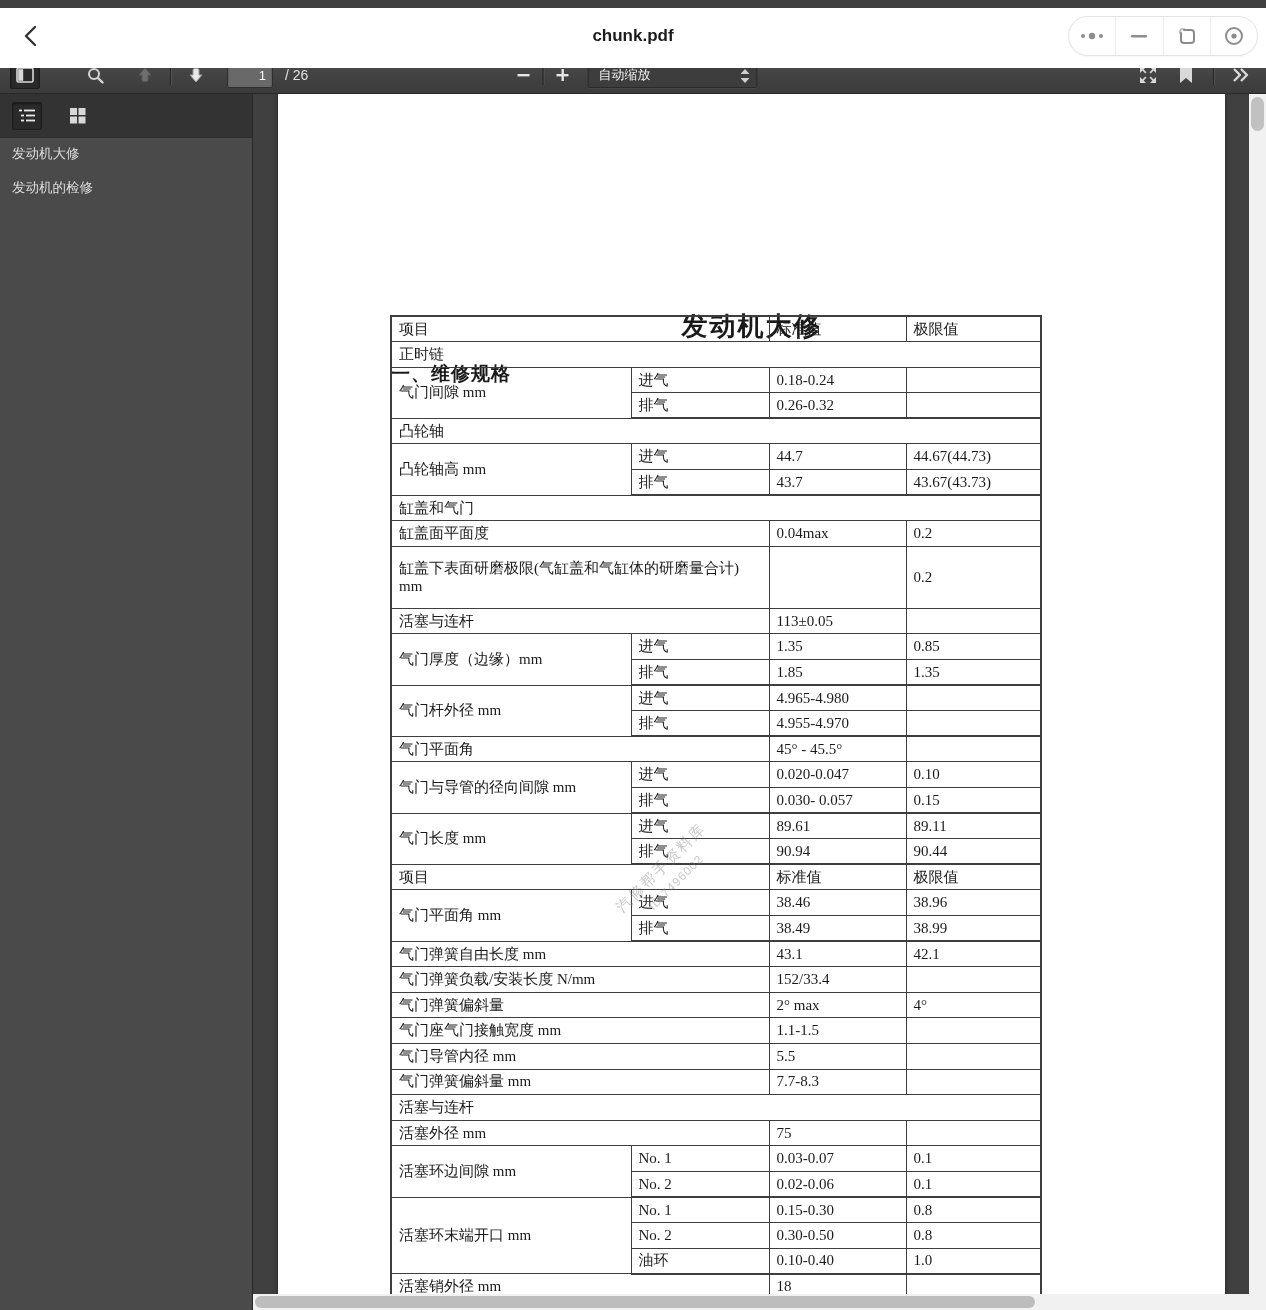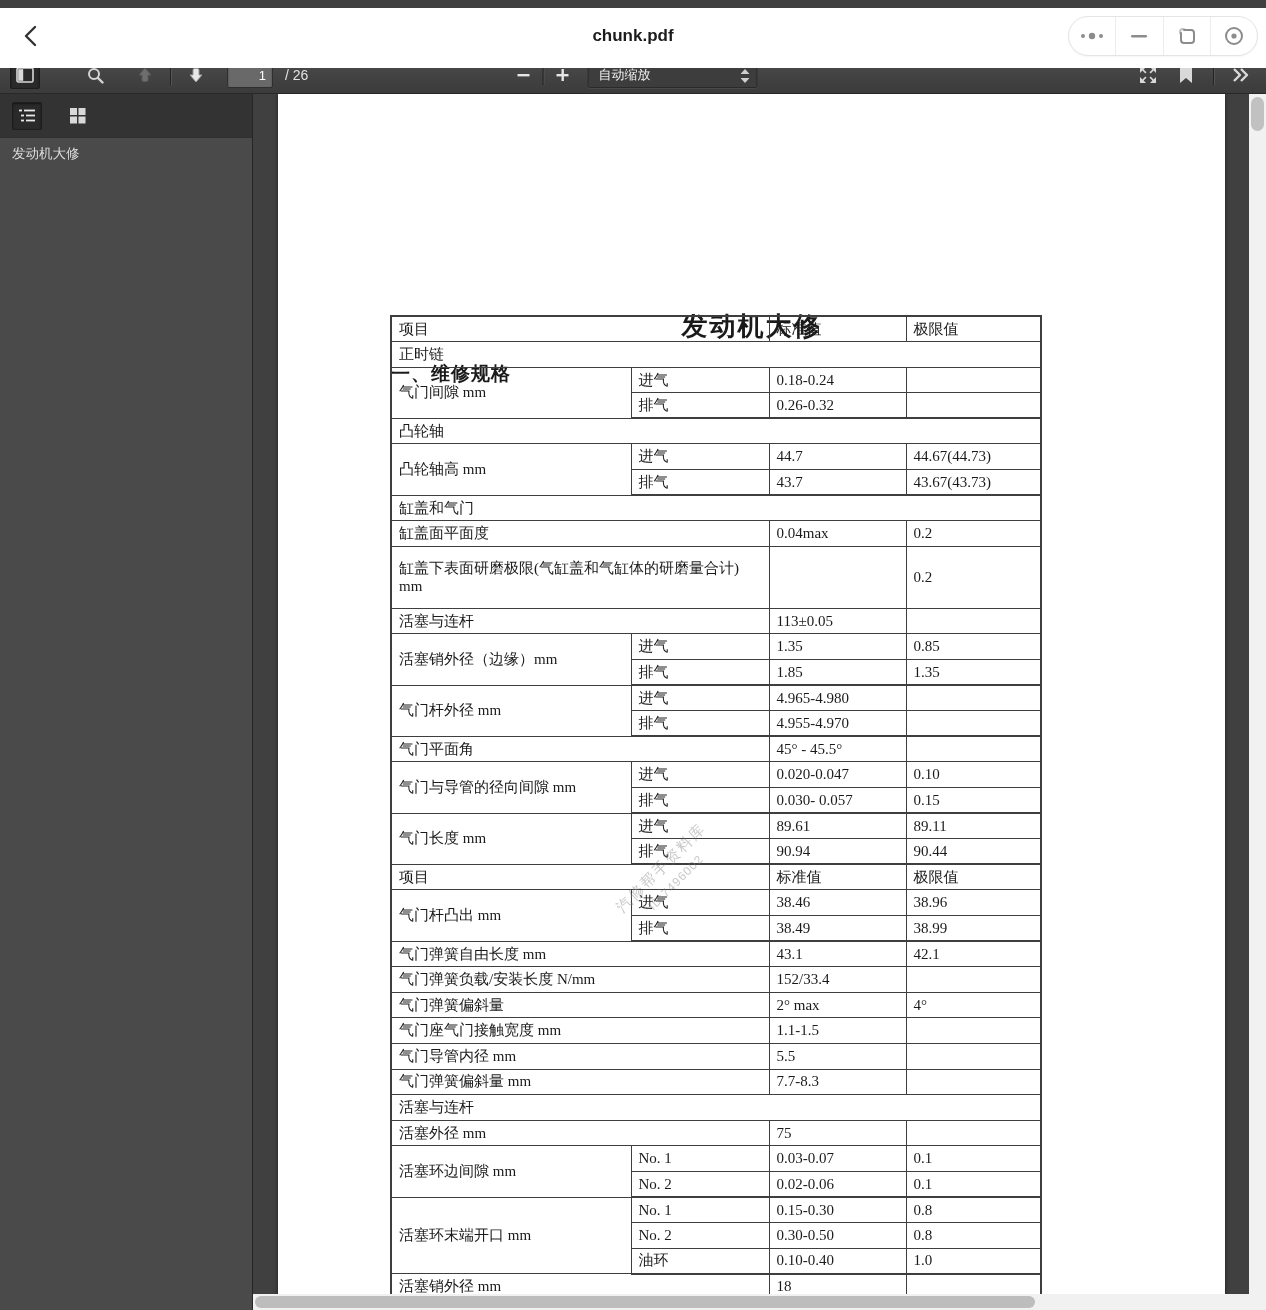--- a/index.html
+++ b/index.html
@@ -233,20 +233,21 @@
           <rect x="1" y="1" width="7" height="7"></rect>
             <rect x="9.5" y="1" width="7" height="7"></rect>
           <rect x="1" y="9.5" width="7" height="7"></rect>
             <rect x="9.5" y="9.5" width="7" height="7"></rect>
         </g>
       </svg>
     </div>
   </div>
   <div id="outline-list">
       <div class="outline-item">发动机大修</div>
+      <div class="outline-item">发动机的检修</div>
     </div>
 </div>
 
 <div id="viewer">
   <div id="pdf-page">
     <div id="doc-title">发动机大修</div>
     <div id="doc-heading">一、维修规格</div>
     <table id="spec-table">
       <colgroup>
         <col class="col-label">
@@ -300,21 +301,21 @@
             <td colspan="2">缸盖下表面研磨极限(气缸盖和气缸体的研磨量合计) mm</td>
             <td></td>
             <td>0.2</td>
           </tr>
           <tr>
             <td colspan="2">活塞与连杆</td>
             <td>113±0.05</td>
             <td></td>
           </tr>
           <tr>
-            <td colspan="1" rowspan="2">活塞销外径（边缘）mm</td>
+            <td colspan="1" rowspan="2">气门厚度（边缘）mm</td>
             <td>进气</td>
             <td>1.35</td>
             <td>0.85</td>
           </tr>
           <tr class="gend">
             <td>排气</td>
             <td>1.85</td>
             <td>1.35</td>
           </tr>
           <tr>
@@ -354,21 +355,21 @@
             <td>排气</td>
             <td>90.94</td>
             <td>90.44</td>
           </tr>
           <tr>
             <td colspan="2" style="font-weight: 400;">项目</td>
             <td style="font-weight: 400;">标准值</td>
             <td style="font-weight: 400;">极限值</td>
           </tr>
           <tr>
-            <td colspan="1" rowspan="2">气门杆凸出 mm</td>
+            <td colspan="1" rowspan="2">气门平面角 mm</td>
             <td>进气</td>
             <td>38.46</td>
             <td>38.96</td>
           </tr>
           <tr class="gend">
             <td>排气</td>
             <td>38.49</td>
             <td>38.99</td>
           </tr>
           <tr>

